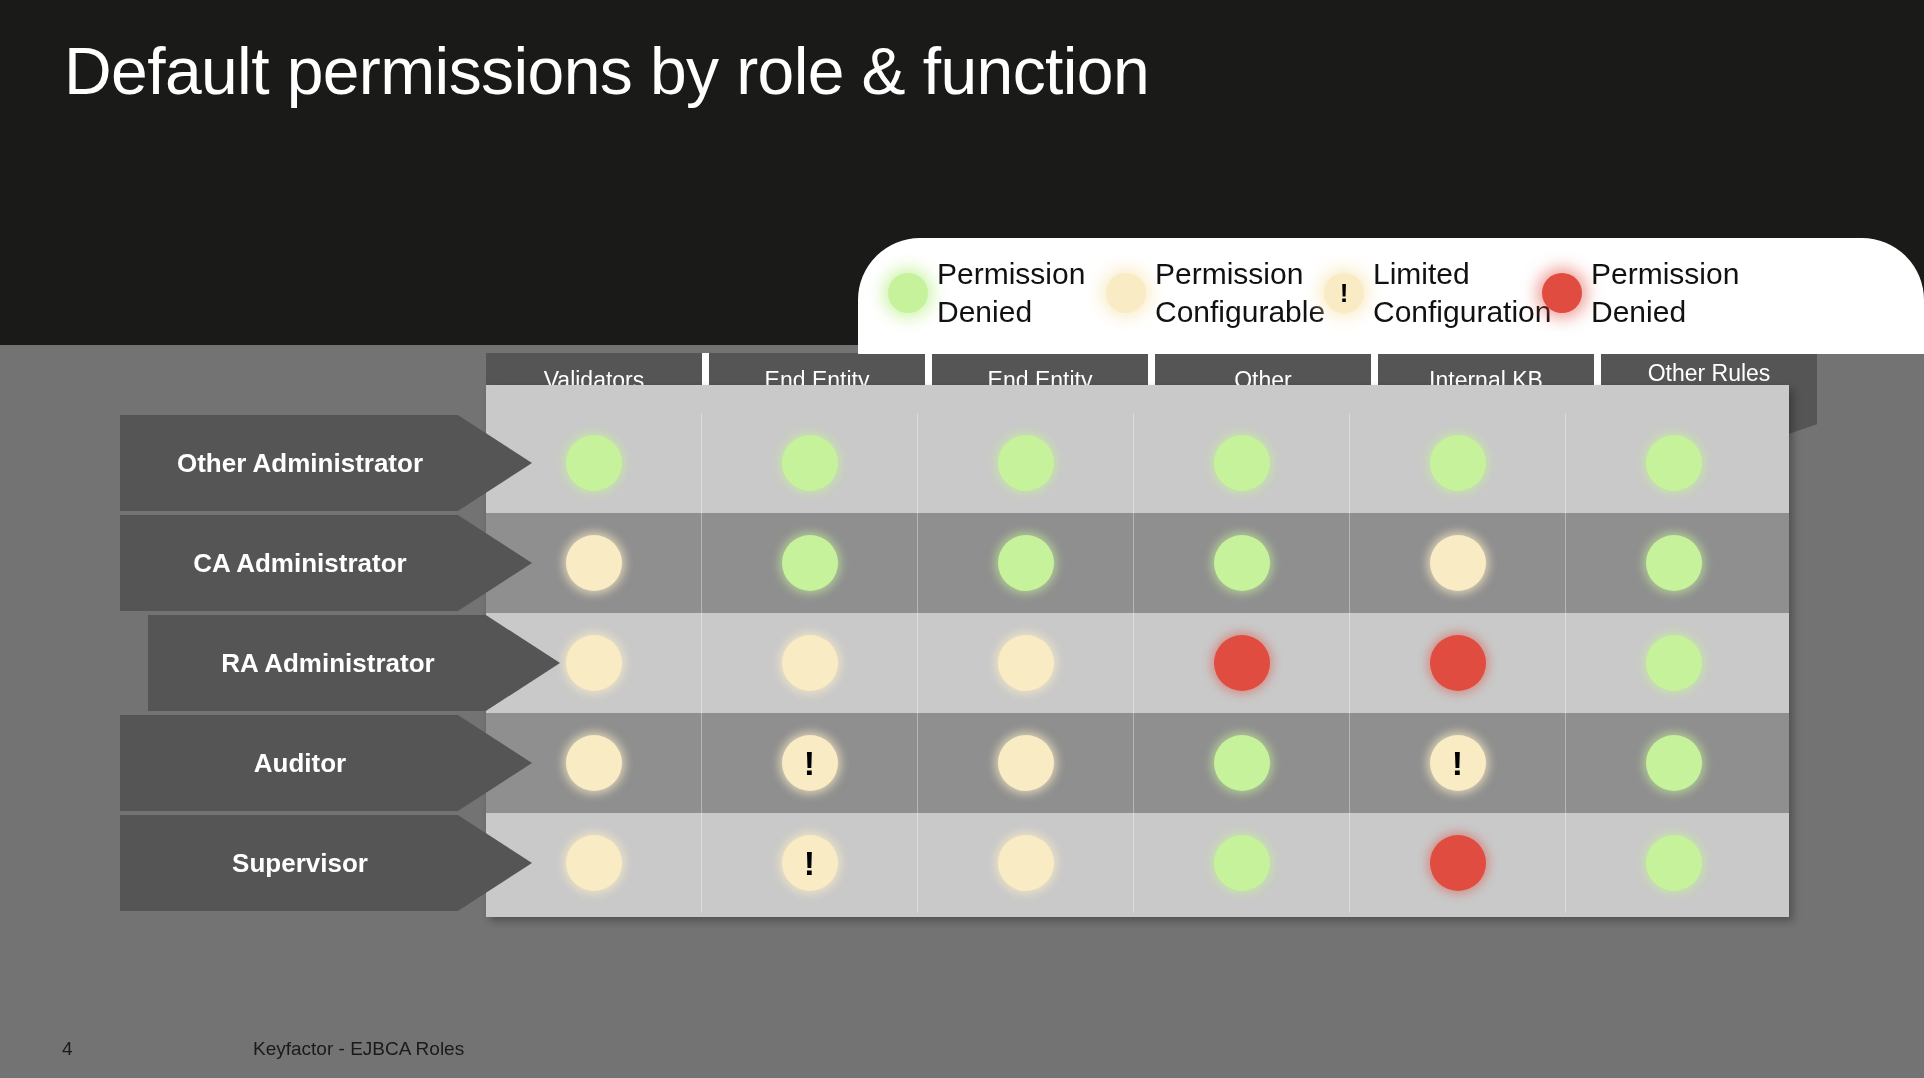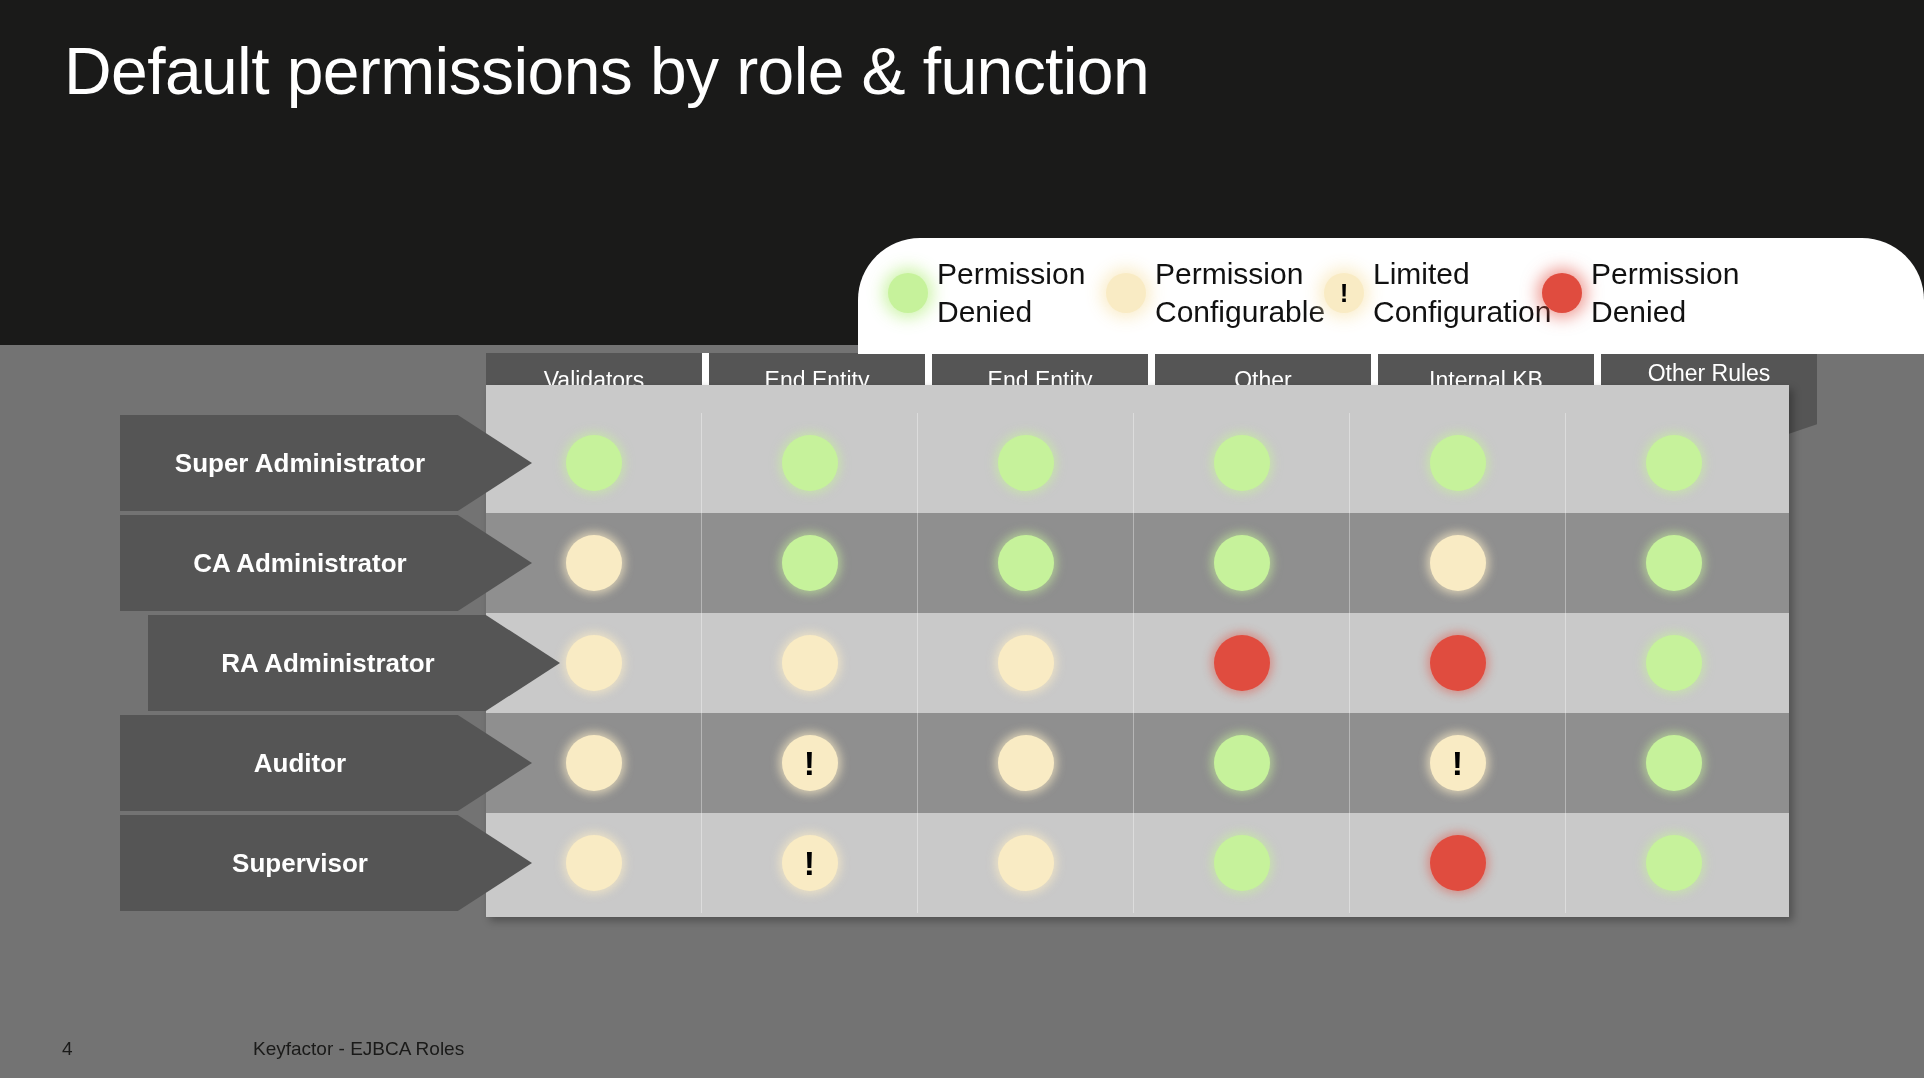--- a/index.html
+++ b/index.html
@@ -327,21 +327,21 @@
           <div class="cell">
             <div class="mark denied"></div>
           </div>
           <div class="cell">
             <div class="mark granted"></div>
           </div>
         </div>
       </div>
     <div class="row-labels" id="row-labels">
         <div class="row-label" style="top: 30px;">
-          <span class="rl-inner">Super Administrator</span>
+          <span class="rl-inner">Other Administrator</span>
         </div>
         <div class="row-label" style="top: 130px; text-align: right;">
           <span class="rl-inner">CA Administrator</span>
         </div>
         <div class="row-label" style="top: 230px; margin-left: 28px;">
           <span class="rl-inner">RA Administrator</span>
         </div>
         <div class="row-label" style="top: 330px;">
           <span class="rl-inner">Auditor</span>
         </div>

